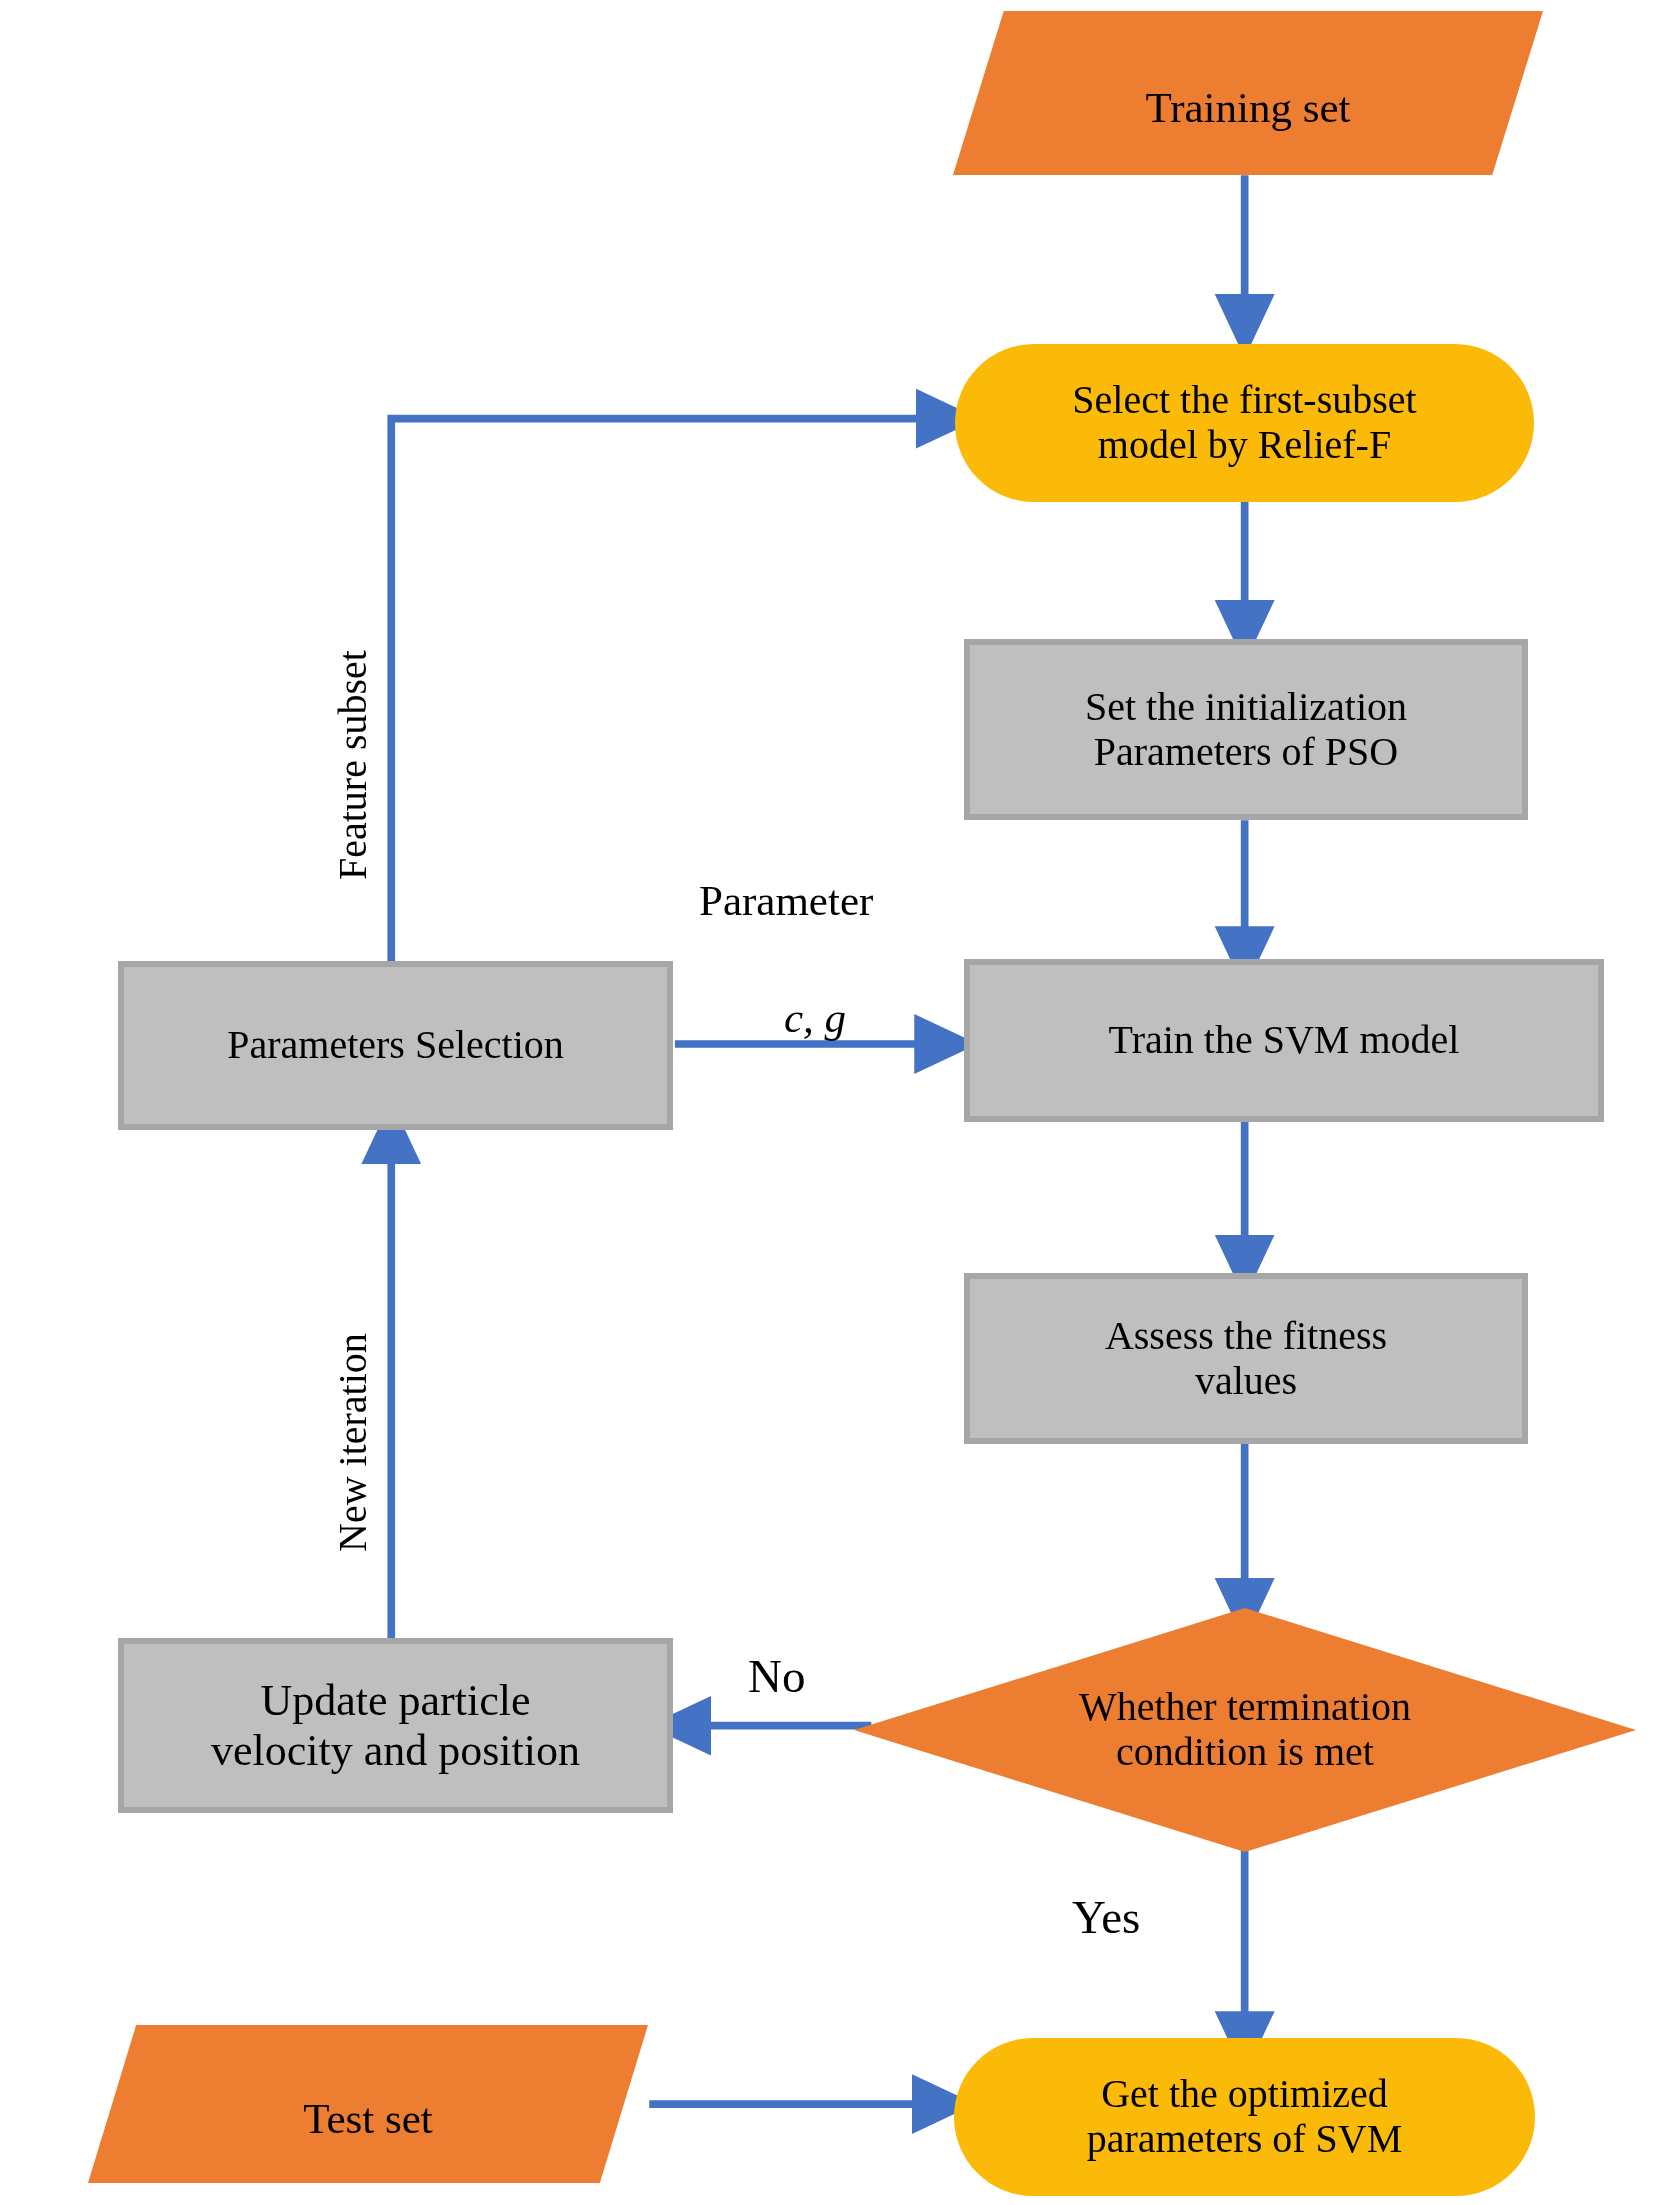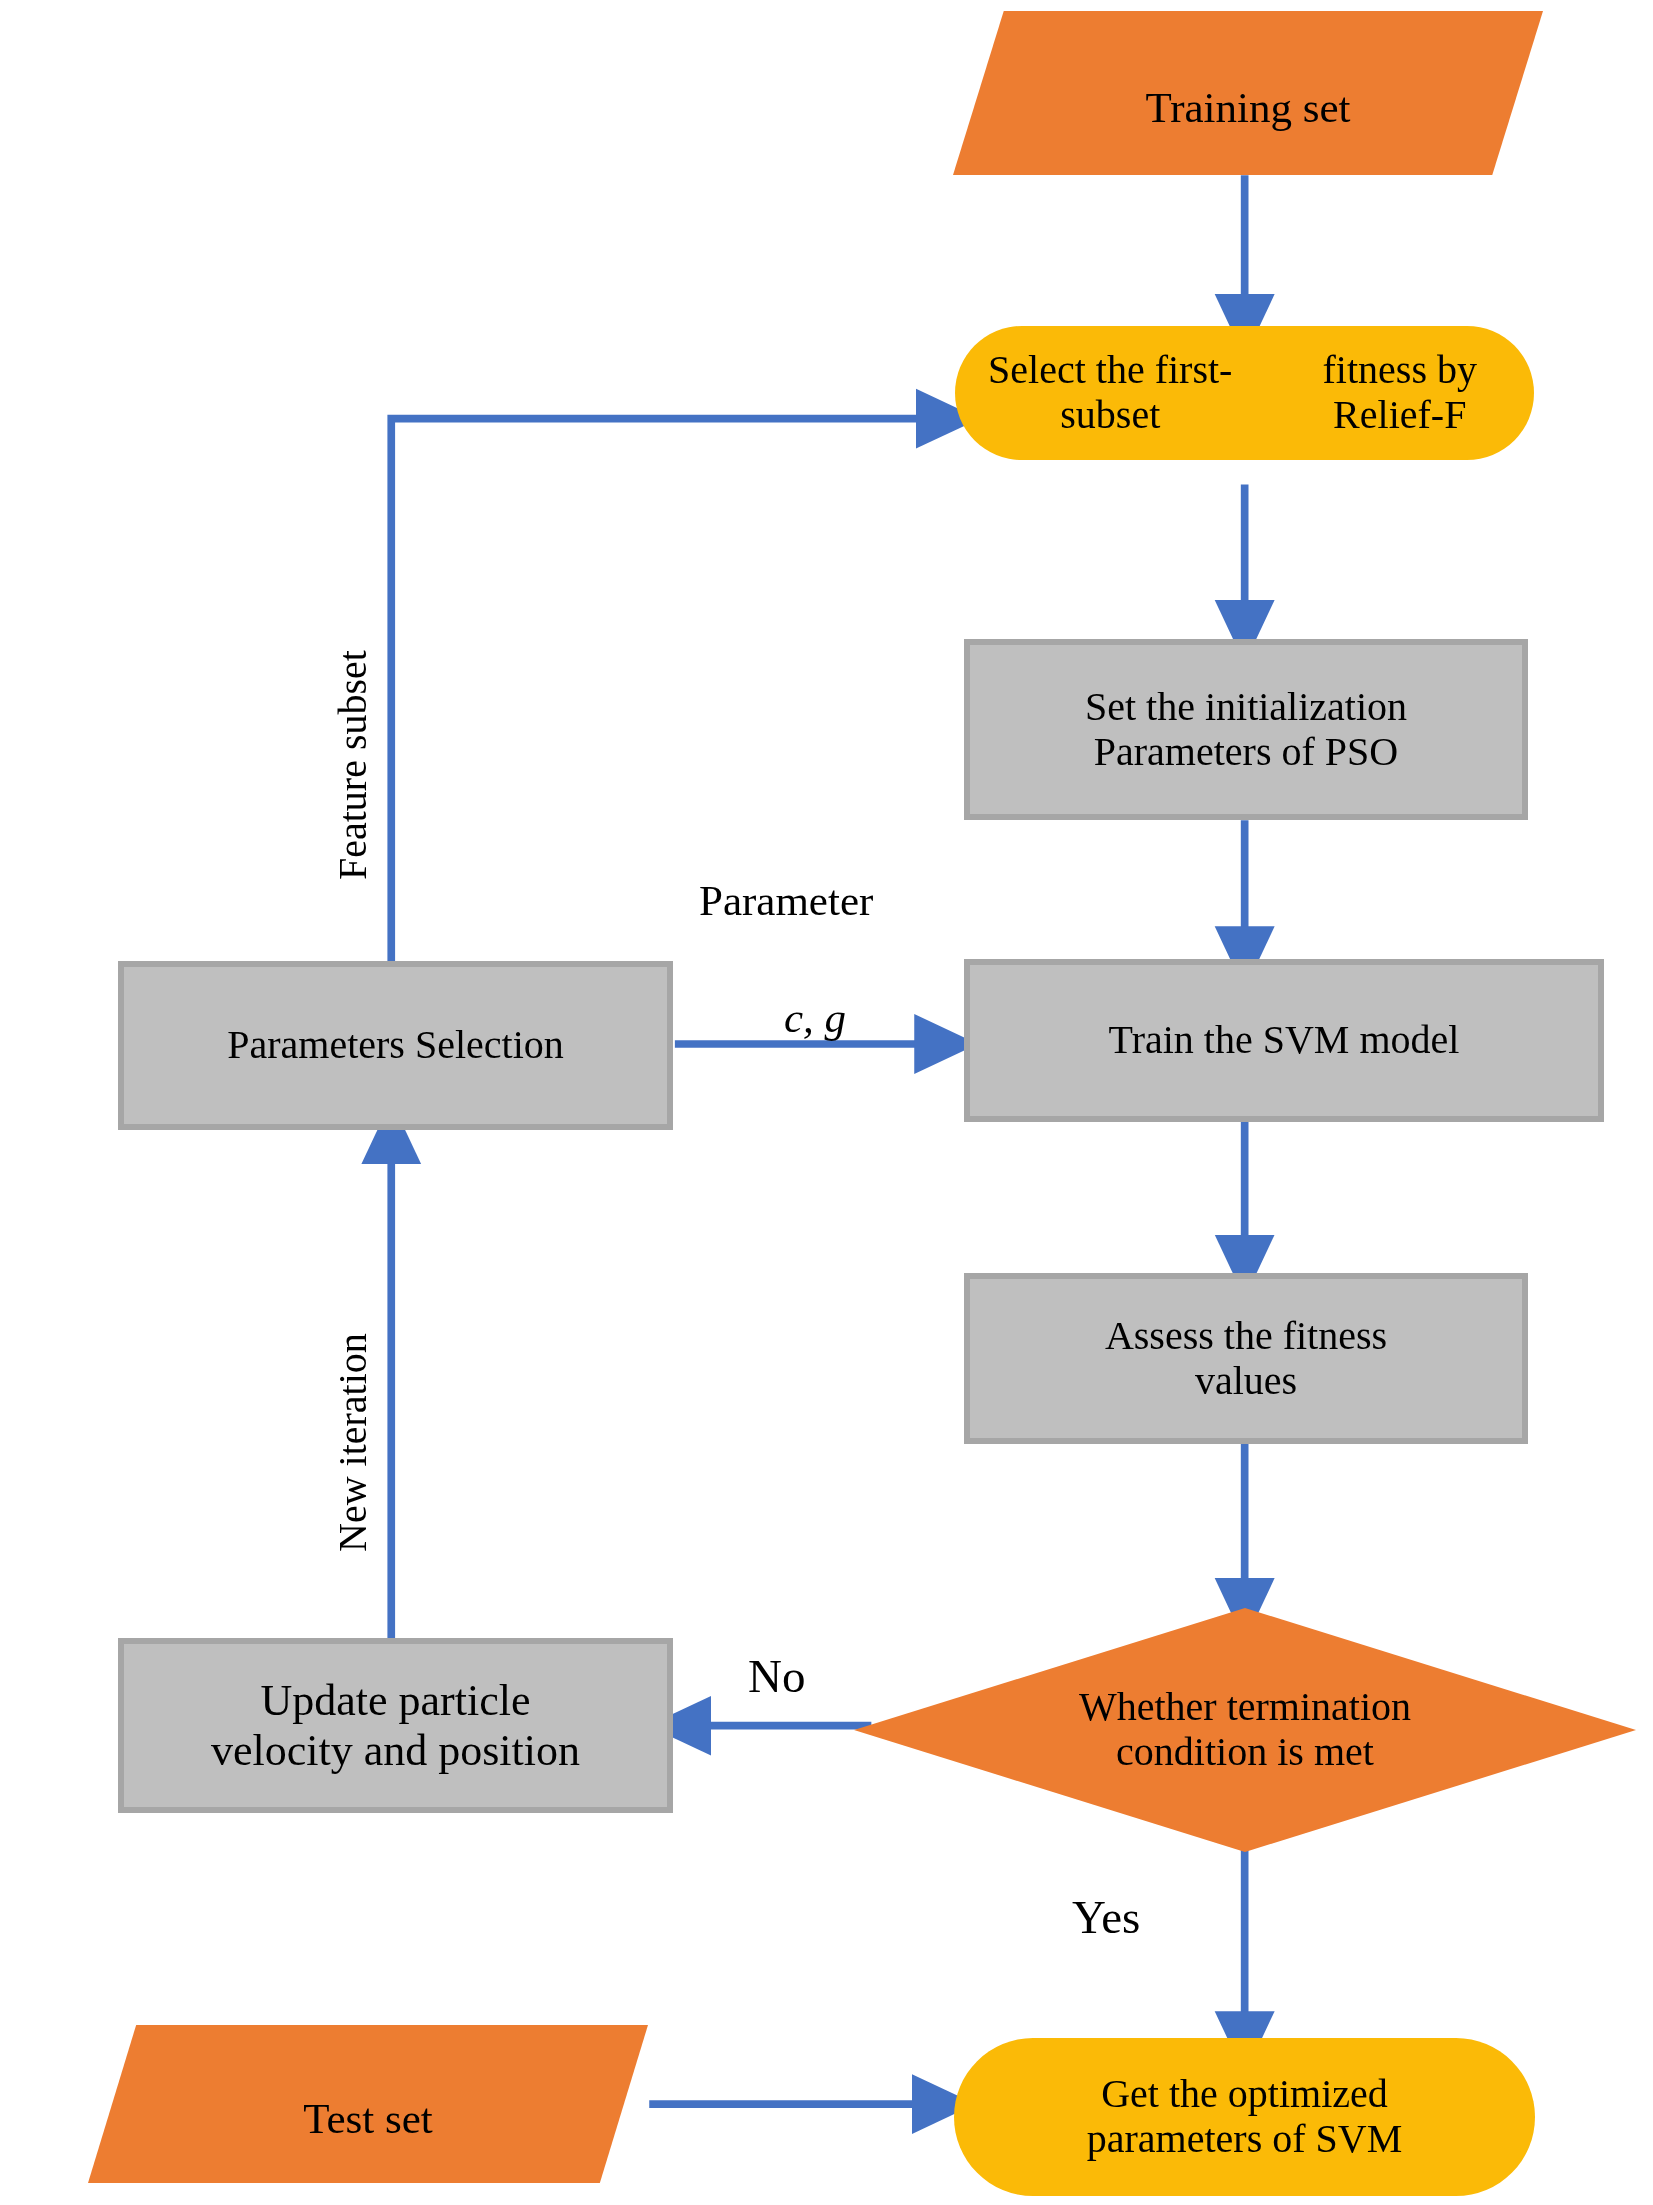--- a/index.html
+++ b/index.html
@@ -116,23 +116,23 @@
 
     <line x1="1457" y1="2162" x2="1457" y2="2392" stroke="#4472C4" stroke-width="9" marker-end="url(#ah)"></line>
 
     <line x1="760" y1="2463" x2="1105" y2="2463" stroke="#4472C4" stroke-width="9" marker-end="url(#ah)"></line>
   </svg>
 
   <div class="node para top" style="left:953px; top:11px; width:590px; height:164px; font-size:43px;">
     <span class="para-label">Training set</span>
   </div>
 
-  <div class="node stadium" style="left:955px; top:326px; width:579px; height:134px; font-size:40px; flex-direction:row;">
+  <div class="node stadium" style="left:955px; top:344px; width:579px; height:158px; font-size:40px; flex-direction:column;">
     <span>Select the first-subset</span>
-    <span>fitness by Relief-F</span>
+    <span>model by Relief-F</span>
   </div>
 
   <div class="node proc" style="left:964px; top:639px; width:564px; height:181px;">
     <div class="proc-inner" style="font-size:40px; flex-direction:column;">
       <span>Set the initialization</span>
       <span>Parameters of PSO</span>
     </div>
   </div>
 
   <div class="node proc" style="left:118px; top:961px; width:555px; height:169px;">

